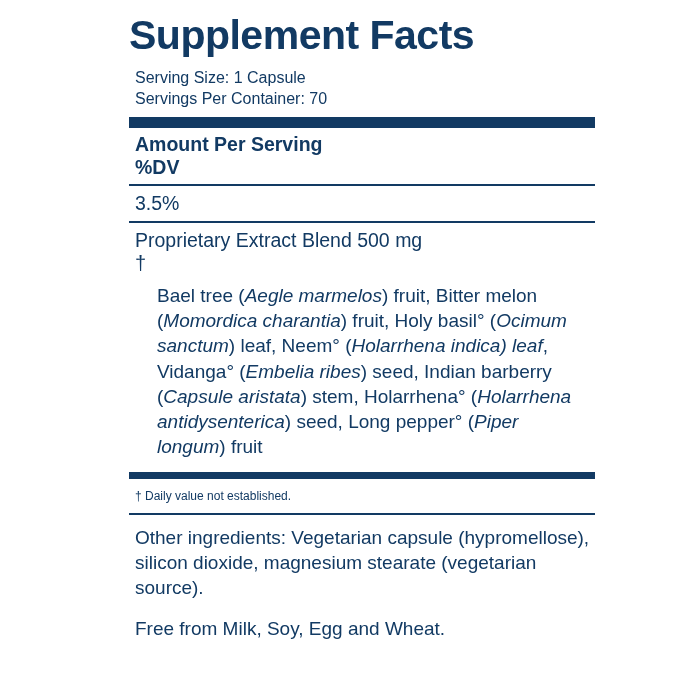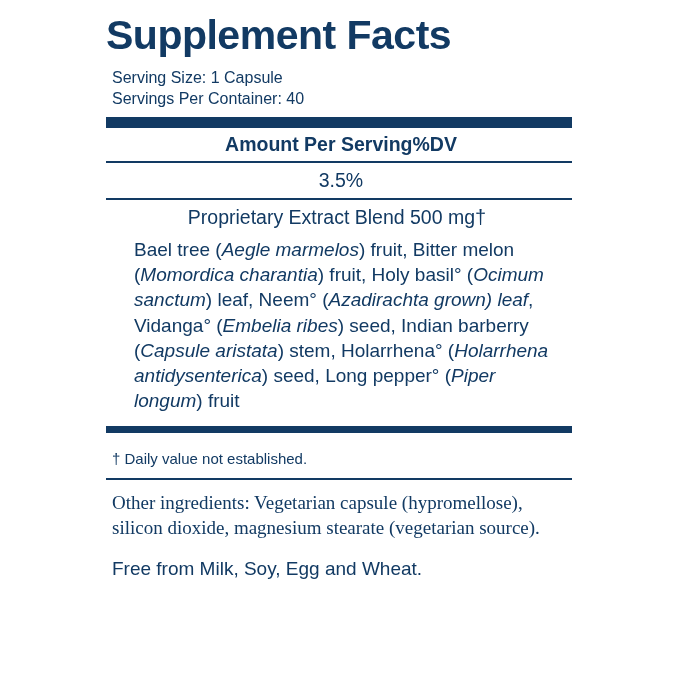--- a/index.html
+++ b/index.html
@@ -9,21 +9,21 @@
   body {
     width: 700px;
     height: 700px;
     background: #ffffff;
     font-family: "Liberation Sans", sans-serif;
     color: #123a63;
     overflow: hidden;
   }
   .panel {
     position: absolute;
-    left: 106px;
+    left: 129px;
     top: 14px;
     width: 466px;
     box-sizing: border-box;
   }
   .title {
     font-size: 41px;
     font-weight: bold;
     letter-spacing: -0.5px;
     line-height: 1.05;
     color: #123a63;
@@ -49,20 +49,21 @@
   .rule-thin {
     height: 2px;
     background: #123a63;
   }
   .row {
     display: flex;
     justify-content: center;
     align-items: baseline;
     font-size: 19.5px;
     padding: 6px 0 6px 6px;
+    flex-direction: column;
   }
   .row.header {
     font-weight: bold;
     padding-top: 5px;
     padding-bottom: 5px;
   }
   .row .dv {
     font-weight: inherit;
     padding-right: 2px;
     white-space: nowrap;
@@ -72,45 +73,44 @@
     font-size: 20px;
   }
   .blend-desc {
     font-size: 19px;
     line-height: 1.32;
     padding: 2px 6px 8px 28px;
   }
   .blend-desc i {
   }
   .footnotes {
-    font-size: 15px;
+    font-size: 12px;
     line-height: 1.35;
-    padding: 16px 0 0 6px;
+    padding: 9px 0 0 6px;
   }
   .other {
     font-size: 19px;
     line-height: 1.32;
     padding: 10px 0 0 6px;
-    font-family: Liberation Serif, serif;
   }
   .free-from {
     font-size: 19px;
     line-height: 1.32;
     padding: 16px 0 0 6px;
   }
 </style>
 </head>
 <body>
 
 <div class="panel">
 
   <div class="title">Supplement Facts</div>
 
   <div class="serving-line">Serving Size: 1 Capsule</div>
-  <div class="serving-line">Servings Per Container: 40</div>
+  <div class="serving-line">Servings Per Container: 70</div>
 
   <div class="bar-thick"></div>
 
   <div class="row header">
     <span>Amount Per Serving</span>
     <span class="dv">%DV</span>
   </div>
 
   <div class="rule-thin"></div>
 
@@ -118,21 +118,21 @@
     <span class="dv">3.5%</span>
   </div>
 
   <div class="rule-thin"></div>
 
   <div class="row">
     <span>Proprietary Extract Blend 500 mg</span>
     <span class="dv sym">†</span>
   </div>
 
-  <div class="blend-desc">Bael tree (<i>Aegle marmelos</i>) fruit, Bitter melon (<i>Momordica charantia</i>) fruit, Holy basil° (<i>Ocimum sanctum</i>) leaf, Neem° (<i>Azadirachta grown) leaf</i>, Vidanga° (<i>Embelia ribes</i>) seed, Indian barberry (<i>Capsule aristata</i>) stem, Holarrhena°  (<i>Holarrhena antidysenterica</i>) seed, Long pepper° (<i>Piper longum</i>) fruit</div>
+  <div class="blend-desc">Bael tree (<i>Aegle marmelos</i>) fruit, Bitter melon (<i>Momordica charantia</i>) fruit, Holy basil° (<i>Ocimum sanctum</i>) leaf, Neem° (<i>Holarrhena indica) leaf</i>, Vidanga° (<i>Embelia ribes</i>) seed, Indian barberry (<i>Capsule aristata</i>) stem, Holarrhena°  (<i>Holarrhena antidysenterica</i>) seed, Long pepper° (<i>Piper longum</i>) fruit</div>
 
   <div class="bar-med"></div>
 
   <div class="footnotes">† Daily value not established.</div>
 
   <div class="rule-thin" style="margin-top:9px"></div>
 
   <div class="other">Other ingredients: Vegetarian capsule (hypromellose), silicon dioxide, magnesium stearate (vegetarian source).</div>
 
   <div class="free-from">Free from Milk, Soy, Egg and Wheat.</div>

